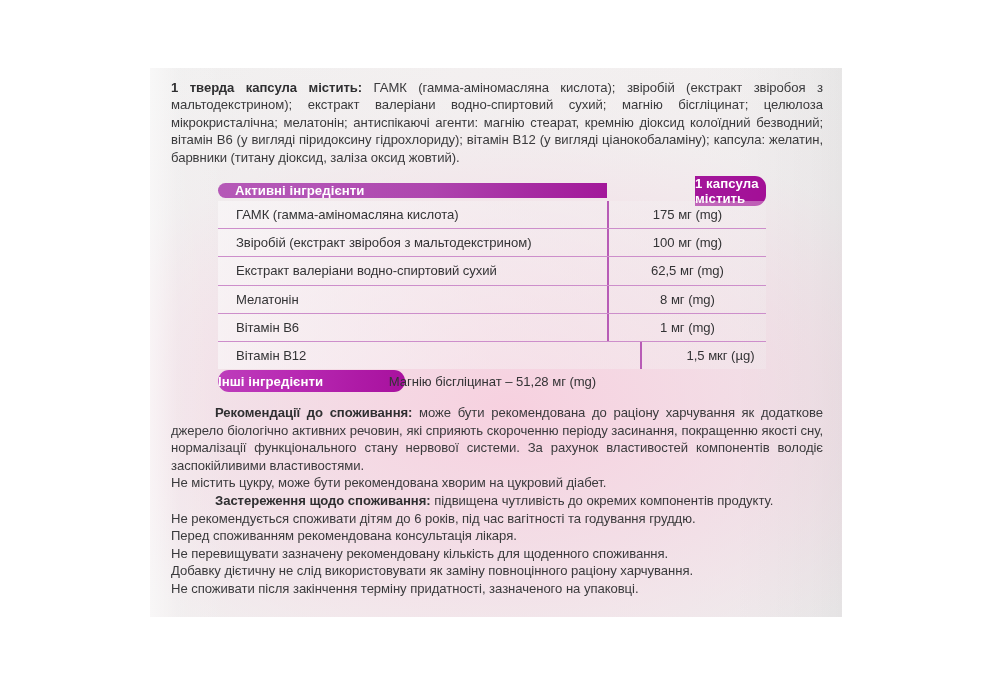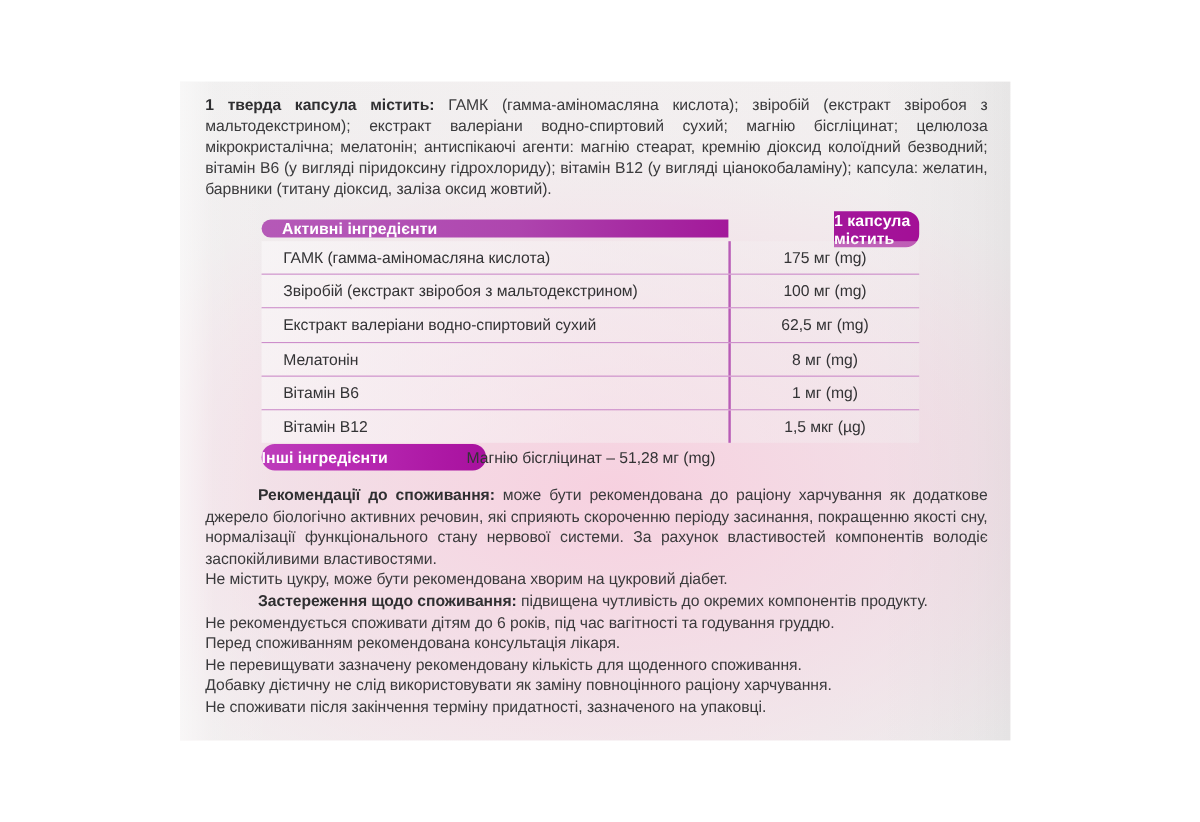--- a/index.html
+++ b/index.html
@@ -125,21 +125,21 @@
   }
 
   .trow {
     position: relative;
     height: 27.2px;
     display: flex;
     align-items: center;
     border-bottom: 1.4px solid #cd8ecb;
     background: linear-gradient(90deg, rgba(250,248,249,0.65) 0%, rgba(246,243,244,0.45) 50%, rgba(241,238,239,0.35) 100%);
   }
-  .trow:last-of-type { border-bottom: none; }
+  .trow:last-of-type { border-bottom: none; gap: 33px; }
   .trow .cell-name {
     flex: 0 0 389px;
     padding-left: 18px;
     box-sizing: border-box;
     font-size: 13.1px;
     color: #333335;
     letter-spacing: -0.05px;
     white-space: nowrap;
   }
   .trow .cell-sep {

